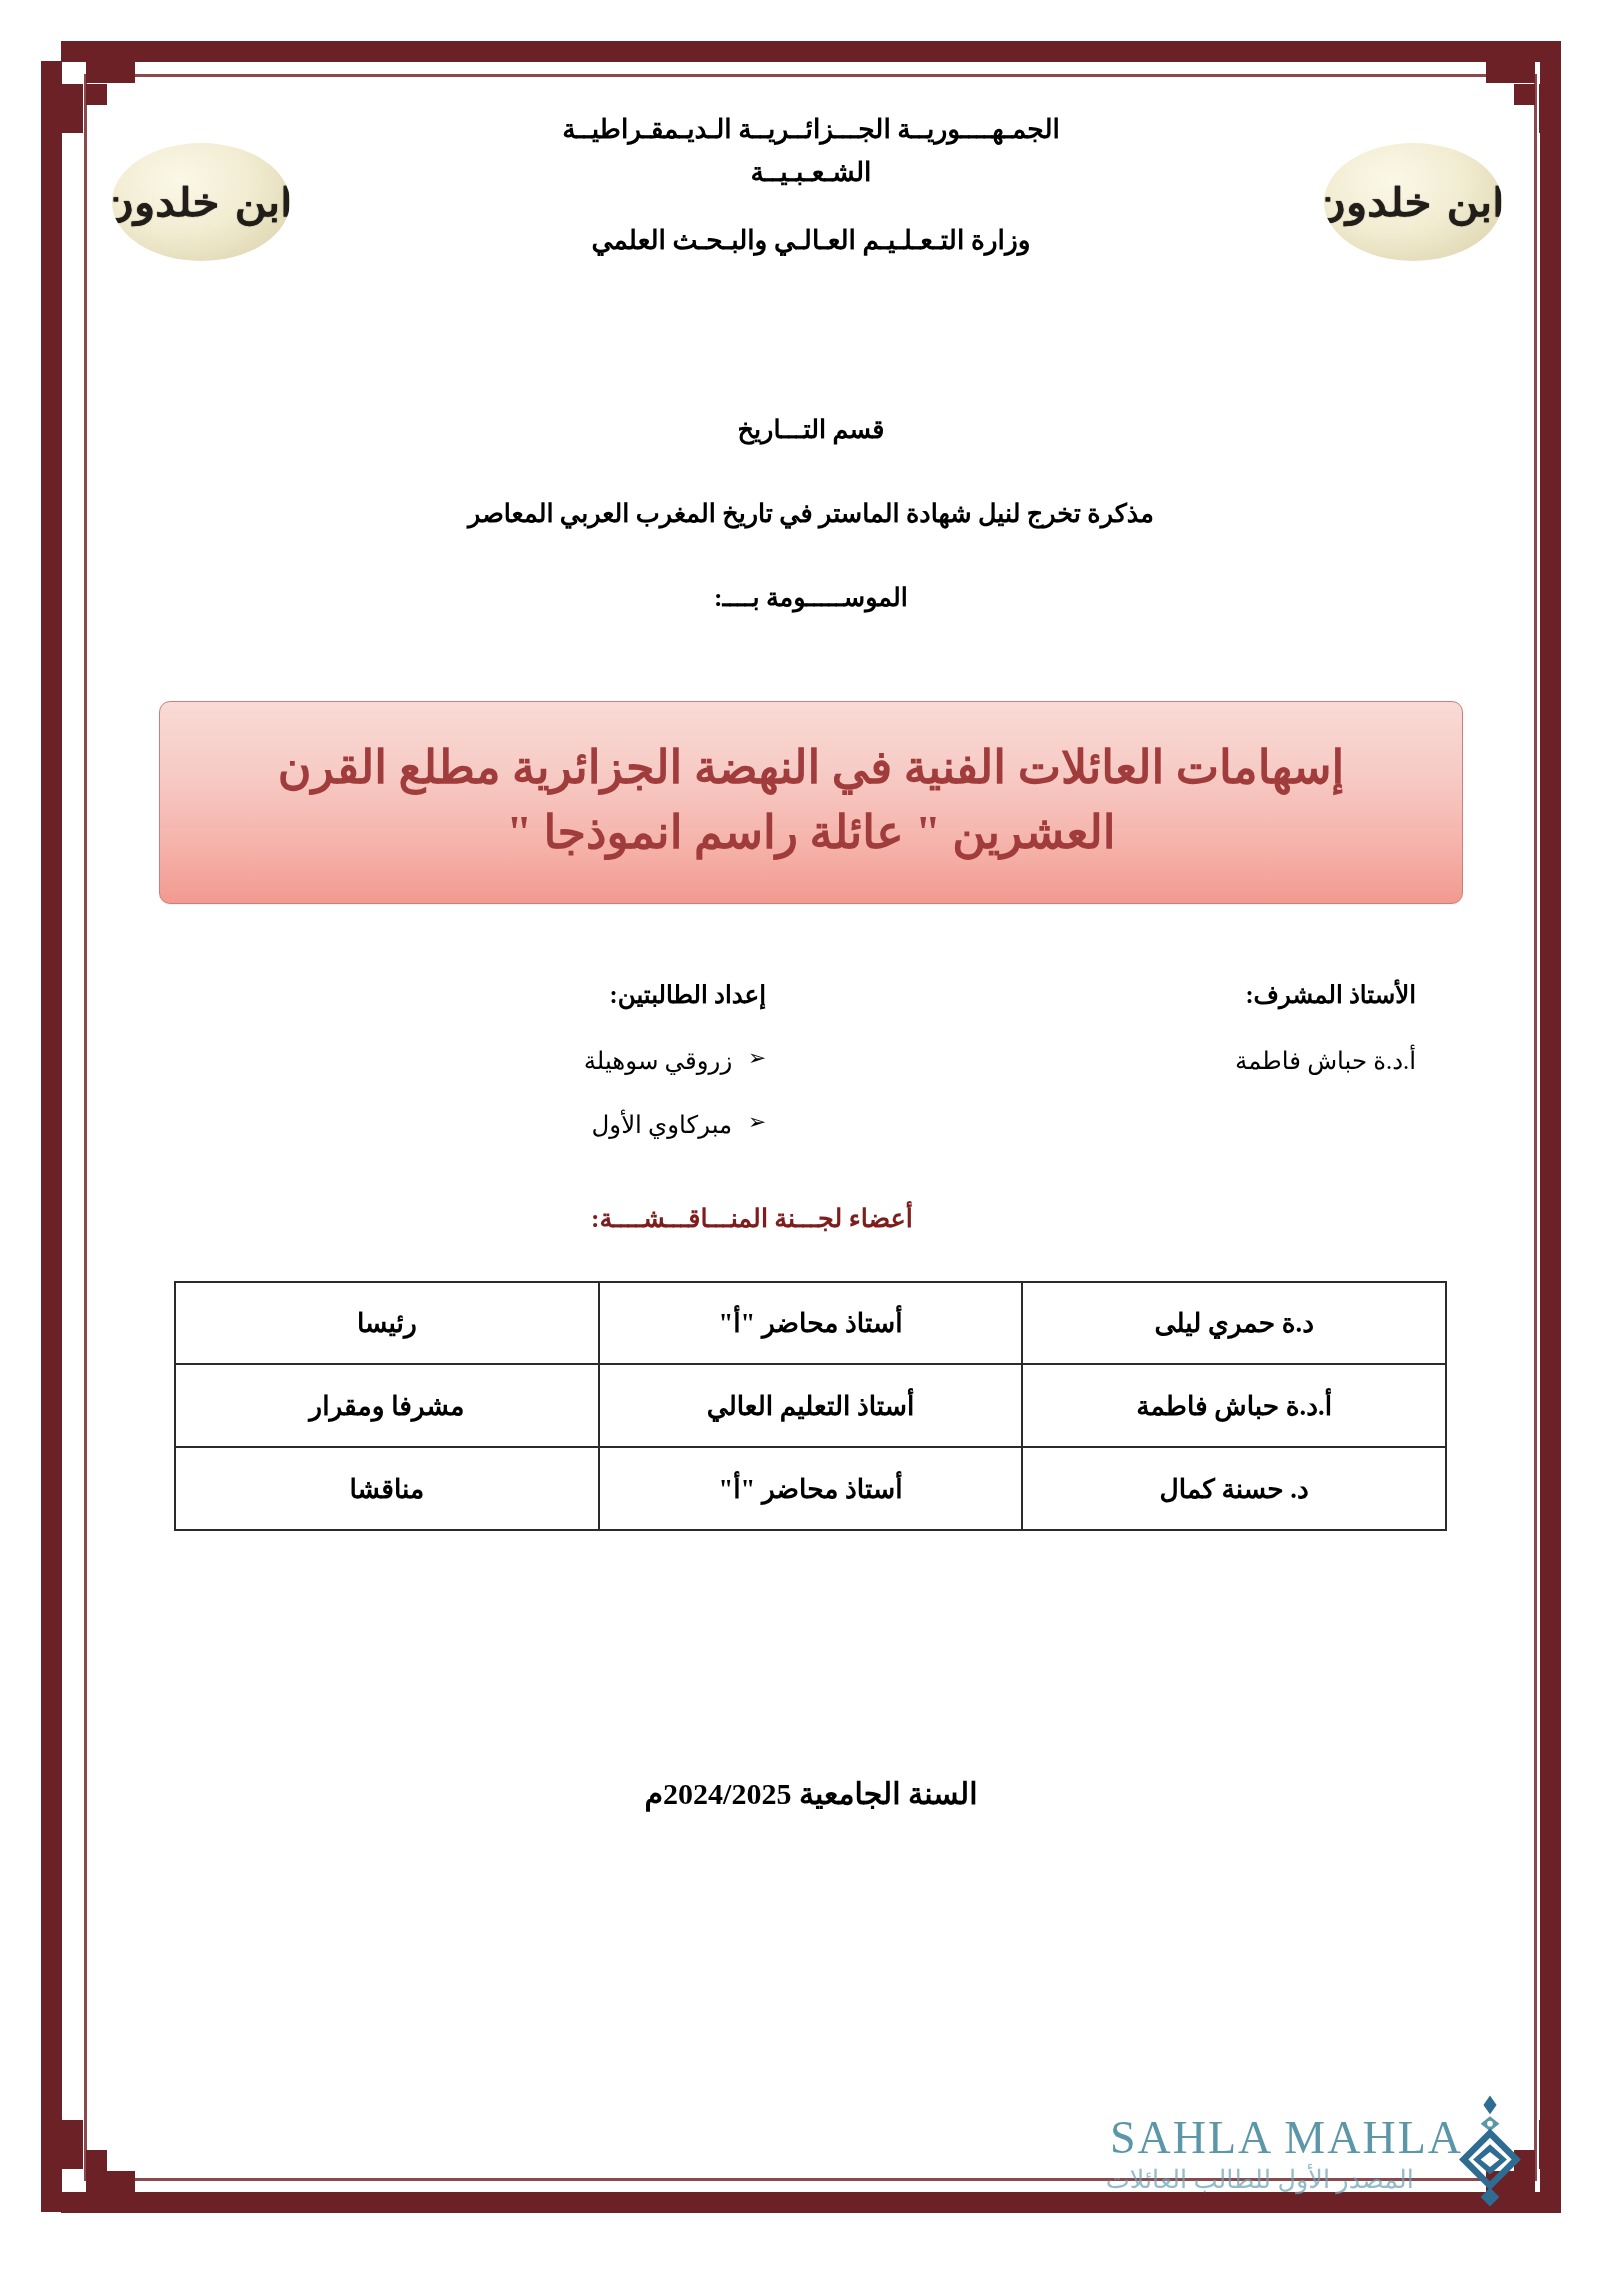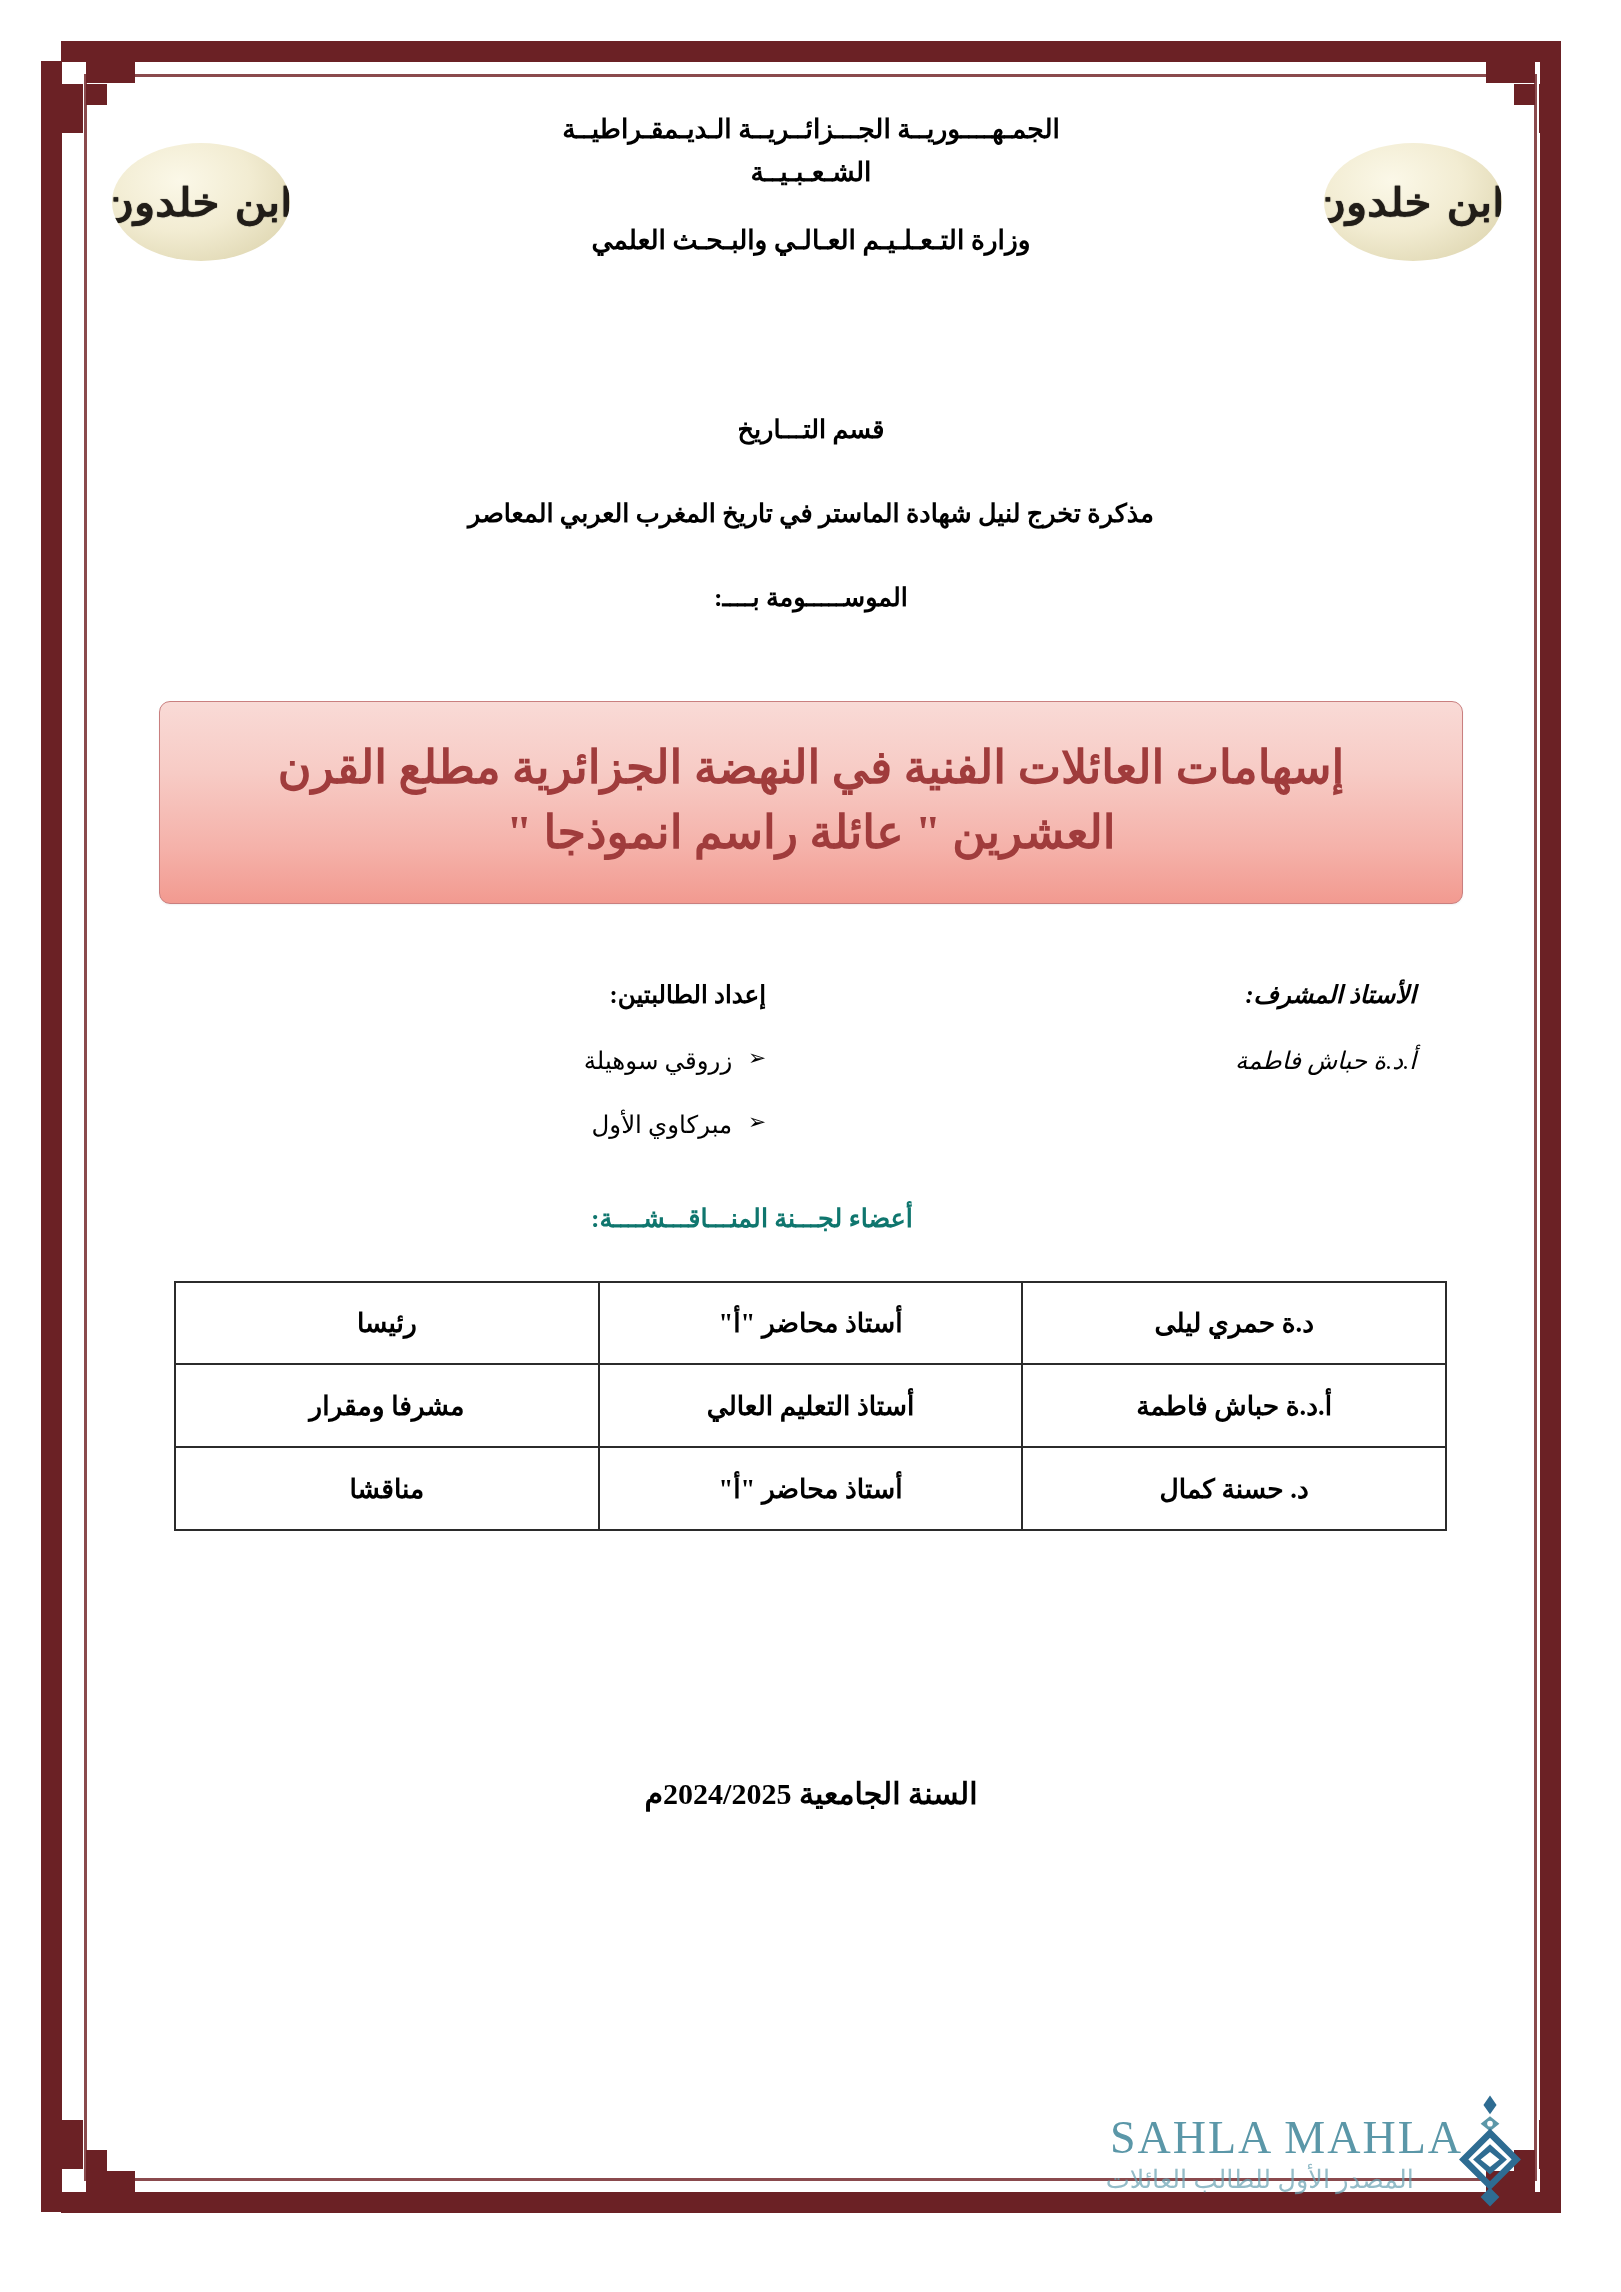--- a/index.html
+++ b/index.html
@@ -147,21 +147,21 @@
 
   
   .people-row {
     display: flex;
     flex-direction: row;
     margin-top: 76px;
     padding: 0 59px;
   }
   .people-col { width: 50%; }
   .people-col.students { text-align: right; padding-right: 90px; }
-  .people-col.supervisor { text-align: right; padding-right: 0; font-style: italic; }
+  .people-col.supervisor { text-align: right; padding-right: 0; }
   .people-heading {
     font-family: "Liberation Serif", "DejaVu Serif", serif;
     font-weight: 700;
     font-size: 24.5px;
     color: #000;
     margin-bottom: 37px;
   }
   .people-col.supervisor .people-heading { margin-right: 39px; }
   .student-item {
     font-family: "Liberation Serif", "DejaVu Serif", serif;
@@ -186,21 +186,21 @@
     margin-right: 39px;
   }
 
   
   .committee-heading {
     margin-top: 29px;
     text-align: center;
     font-family: "Liberation Serif", "DejaVu Serif", serif;
     font-weight: 700;
     font-size: 25.5px;
-    color: #0f766e;
+    color: #7f1d1d;
     padding-right: 118px;
   }
 
   .committee-table {
     margin: 47px 67px 0 67px;
     width: calc(100% - 133px);
     border-collapse: collapse;
     table-layout: fixed;
   }
   .committee-table td {

